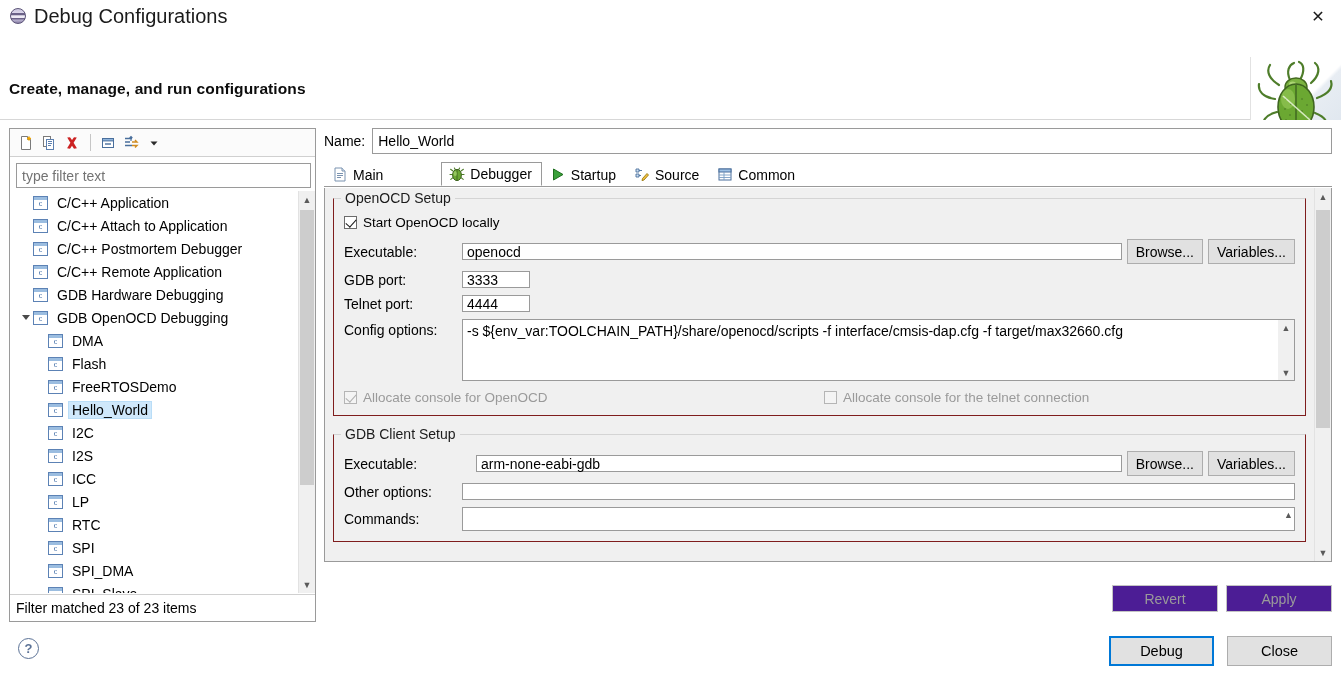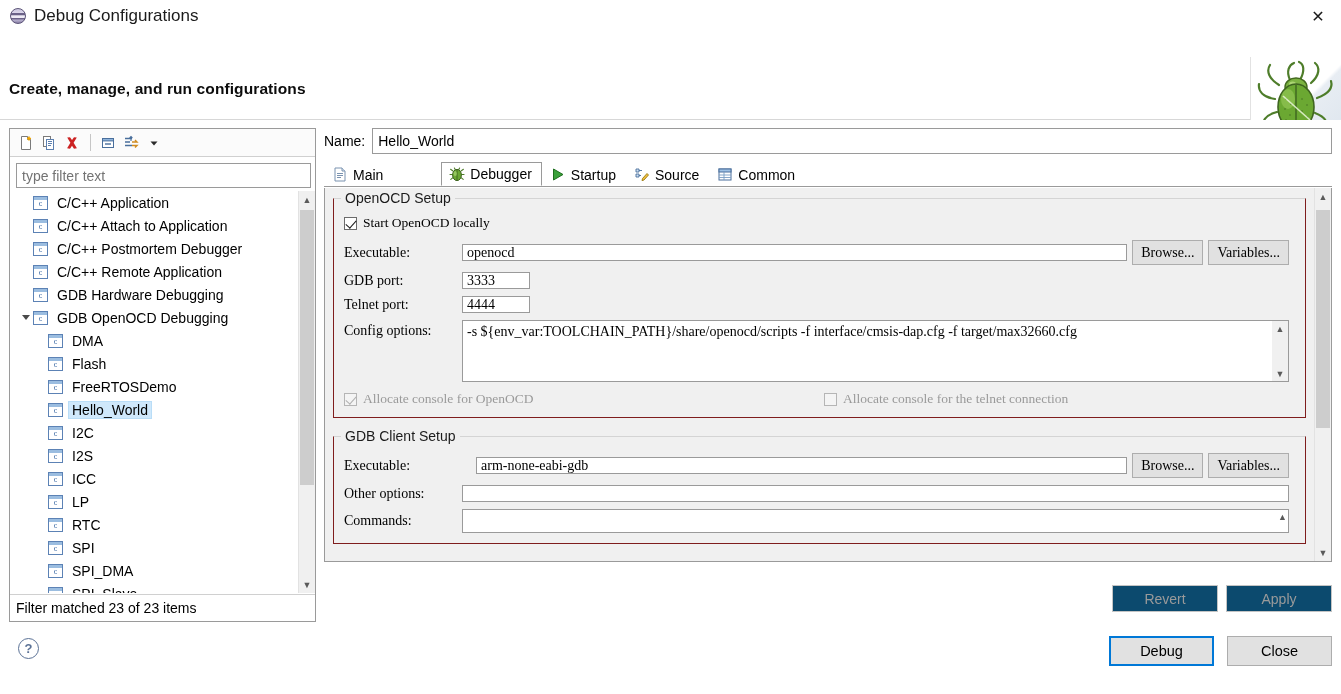--- a/index.html
+++ b/index.html
@@ -21,21 +21,21 @@
     background:#ffffff;
     position:relative;
   }
   #win-icon {
     width:16px; height:16px; margin-left:10px; margin-right:8px;
     border-radius:50%;
     background:linear-gradient(#c9c4dd 0%, #ded9ec 30%, #6b6288 32%, #6b6288 45%, #efecf6 47%, #efecf6 62%, #6b6288 64%, #6b6288 74%, #bdb6d2 76%, #8a81a8 100%);
     border:1px solid #5c5478;
     flex:none;
   }
-  #win-title { font-size:17px; color:#1b1b1b; }
+  #win-title { font-size:20px; color:#1b1b1b; }
   #close-btn {
     position:absolute; right:0; top:0;
     width:46px; height:32px;
     display:flex; align-items:center; justify-content:center;
     font-size:16px; color:#1b1b1b;
     cursor:default;
   }
 
   
   #header {
@@ -172,21 +172,21 @@
     background:#f0f0f0;
     overflow:hidden;
   }
   #tab-scroll-host { position:absolute; top:0; left:0; right:17px; bottom:0; overflow:hidden; }
 
   .group { position:relative; margin:10px 8px 0 8px; }
   .group-title {
     position:absolute; top:-8px; left:8px; background:#f0f0f0;
     padding:0 4px; font-size:14px; color:#1b1b1b;
   }
-  .group-box { border:1px solid #7f1d1d; border-top:1px solid #d4d4d4; padding:16px 16px 10px 10px;font-family:Liberation Serif, serif; }
+  .group-box { border:1px solid #7f1d1d; border-top:1px solid #d4d4d4; padding:16px 10px 10px 10px; }
   .grow { display:flex; align-items:center; margin-bottom:7px; }
   .glabel { width:118px; font-size:14px; flex:none; }
   .tfield {
     height:17px; border:1px solid #9a9a9a; background:#ffffff;
     display:flex; align-items:center; padding:0 4px; font-size:14px;
   }
   .btn {
     height:25px; min-width:70px;
     border:1px solid #adadad; background:#e1e1e1;
     display:flex; align-items:center; justify-content:center;
@@ -224,21 +224,21 @@
   }
   .cmd-ar { position:absolute; right:2px; top:3px; font-size:9px; color:#5a5a5a; }
 
   
   #apply-row {
     position:absolute; right:0; bottom:10px;
     display:flex;
   }
   .btn-wide {
     width:106px; height:27px;
-    border:1px solid #c4c4c4; background:#0c4a6e;
+    border:1px solid #c4c4c4; background:#4c1d95;
     display:flex; align-items:center; justify-content:center;
     font-size:14px; color:#9a9a9a; margin-left:8px;
   }
 
   
   #footer { position:absolute; left:0; bottom:0; width:1341px; height:72px; background:#ffffff; }
   #help-icon {
     position:absolute; left:18px; top:16px;
     width:21px; height:21px; border-radius:50%;
     border:1.4px solid #5b7296; color:#5b7296;

